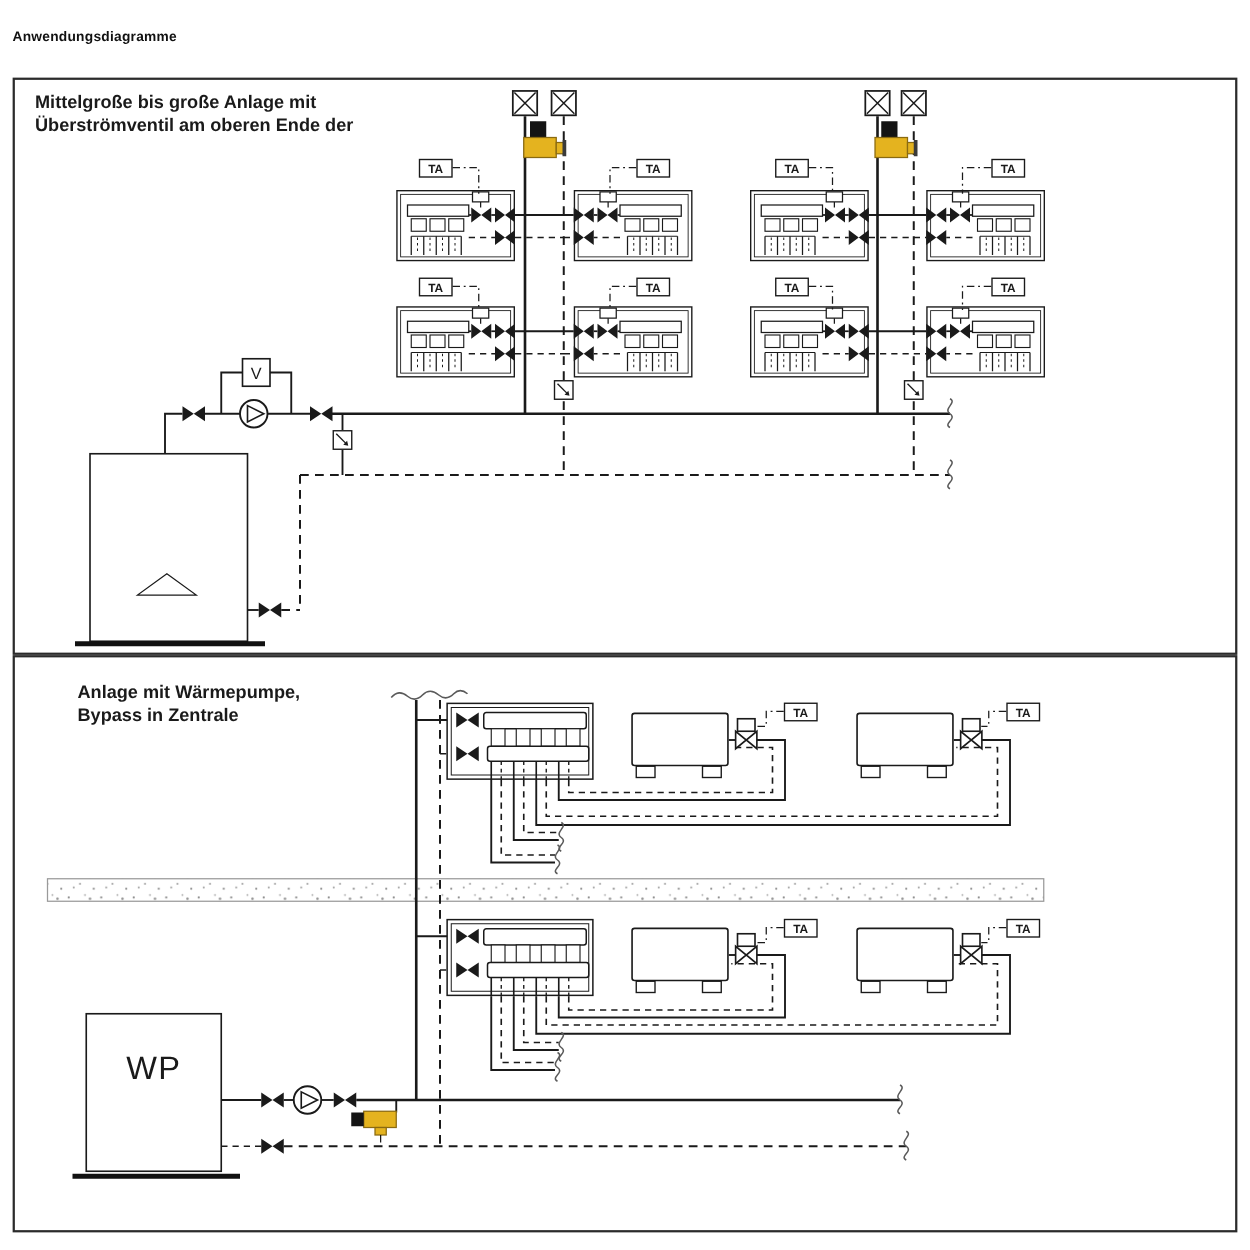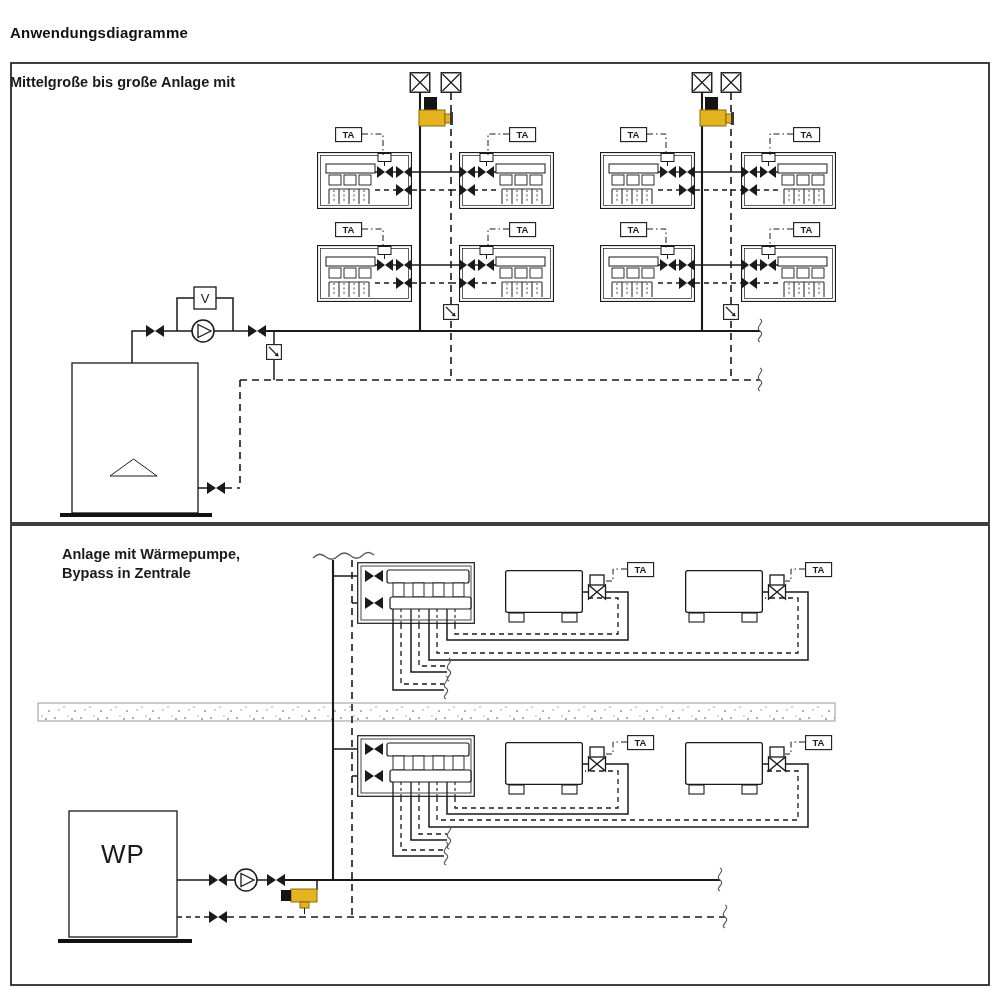--- a/index.html
+++ b/index.html
@@ -1,20 +1,20 @@
 <!DOCTYPE html>
 <html><head>
 <meta charset="utf-8">
 <style>
   html,body{margin:0;padding:0;background:#fff;width:1000px;height:1000px;overflow:hidden;
     font-family:"Liberation Sans", sans-serif;}
   .stage{position:relative;width:1000px;height:1000px;}
-  .page-title{position:absolute;left:10px;top:24px;font-size:15px;font-weight:bold;color:#111;letter-spacing:.2px;}
+  .page-title{position:absolute;left:10px;top:24px;font-size:11px;font-weight:bold;color:#111;letter-spacing:.2px;}
   .panel-title{position:absolute;font-size:14.5px;font-weight:bold;color:#1a1a1a;line-height:18.5px;}
-  .pt1{left:10px;top:73px;}
+  .pt1{left:28px;top:73px;}
   .pt2{left:22px;top:545px;margin-left:40px;}
   svg{position:absolute;left:0;top:0;}
   
   .ln{stroke:#1a1a1a;stroke-width:1.5;fill:none;}
   .ln2{stroke:#1a1a1a;stroke-width:2.1;fill:none;}
   .dsh{stroke:#1a1a1a;stroke-width:1.6;fill:none;stroke-dasharray:7,5;}
   .dshs{stroke:#1a1a1a;stroke-width:1.3;fill:none;stroke-dasharray:5,4;}
   .ddot{stroke:#1a1a1a;stroke-width:1;fill:none;stroke-dasharray:6,3,1.5,3;}
   .box{fill:#fff;stroke:#1a1a1a;stroke-width:1.3;}
   .thin{stroke:#1a1a1a;stroke-width:1;fill:none;}
@@ -24,20 +24,21 @@
 </style>
 </head>
 <body>
 
 <div class="stage">
 
   <div class="page-title">Anwendungsdiagramme</div>
 
   <div class="panel-title pt1">
     <div>Mittelgroße bis große Anlage mit</div>
+    <div>Überströmventil am oberen Ende der</div>
   </div>
 
   <div class="panel-title pt2">
     <div>Anlage mit Wärmepumpe,</div>
     <div>Bypass in Zentrale</div>
   </div>
 
   <svg width="1000" height="1000" viewBox="0 0 1000 1000">
     <defs>
       <pattern id="speck" patternUnits="userSpaceOnUse" width="26" height="17">

